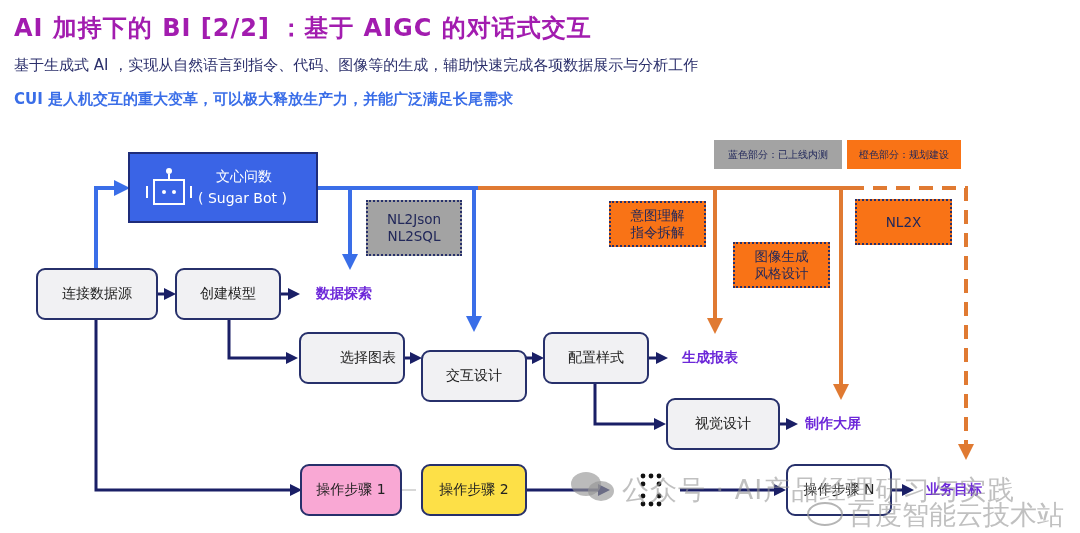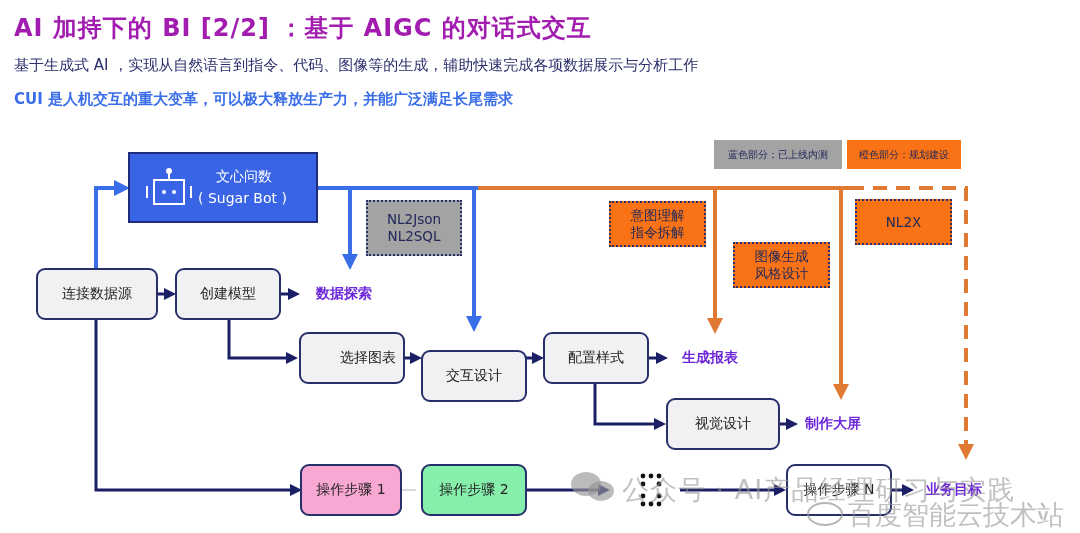--- a/index.html
+++ b/index.html
@@ -116,21 +116,21 @@
   <span>NL2X</span>
 </div>
 
 <div class="box" style="left:36px;top:268px;width:122px;height:52px;">连接数据源</div>
 <div class="box" style="left:175px;top:268px;width:106px;height:52px;">创建模型</div>
 <div class="box" style="left:299px;top:332px;width:106px;height:52px;padding-left:32px;">选择图表</div>
 <div class="box" style="left:421px;top:332px;width:106px;height:52px;margin-top:18px;">交互设计</div>
 <div class="box" style="left:543px;top:332px;width:106px;height:52px;">配置样式</div>
 <div class="box" style="left:666px;top:398px;width:114px;height:52px;">视觉设计</div>
 <div class="box" style="left:300px;top:464px;width:102px;height:52px;background:#f9a8d4;">操作步骤 1</div>
-<div class="box" style="left:421px;top:464px;width:106px;height:52px;background:#86efac;">操作步骤 2</div>
+<div class="box" style="left:421px;top:464px;width:106px;height:52px;background:#fde047;">操作步骤 2</div>
 <div class="box" style="left:786px;top:464px;width:106px;height:52px;background:#fff;">操作步骤 N</div>
 
 <div class="outlabel" style="left:316px;top:285px;">数据探索</div>
 <div class="outlabel" style="left:682px;top:349px;">生成报表</div>
 <div class="outlabel" style="left:805px;top:415px;">制作大屏</div>
 <div class="outlabel" style="left:926px;top:481px;">业务目标</div>
 
 <svg class="wmicon" style="left:570px;top:470px;" width="46" height="34" viewBox="0 0 46 34">
   <ellipse cx="16" cy="14" rx="15" ry="12" fill="rgba(150,150,150,0.65)"></ellipse>
   <ellipse cx="31" cy="21" rx="13" ry="10" fill="rgba(150,150,150,0.65)"></ellipse>

